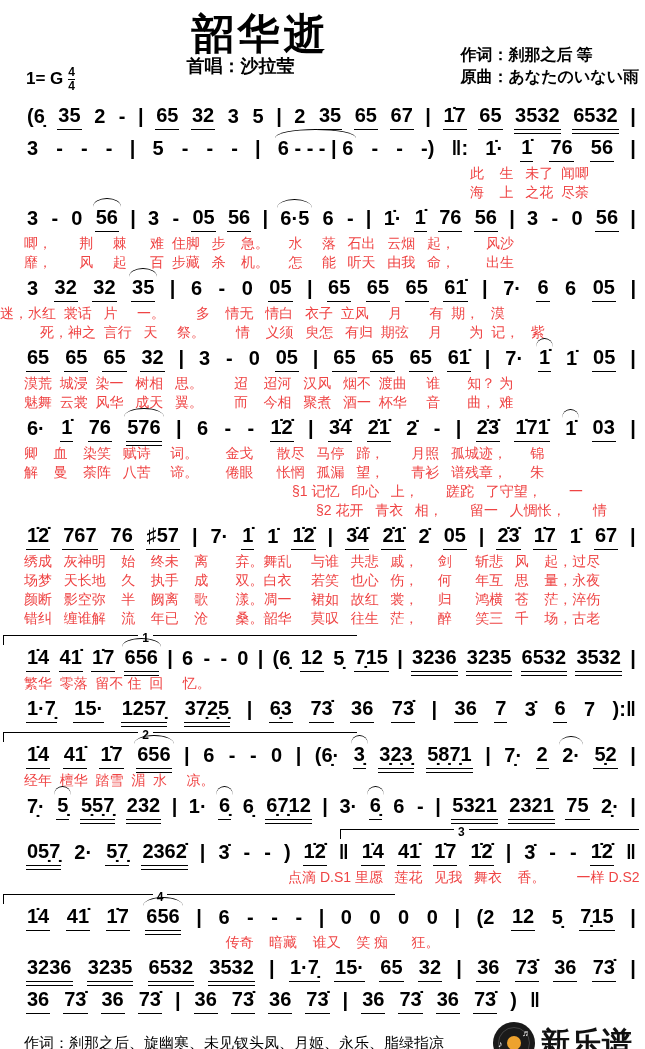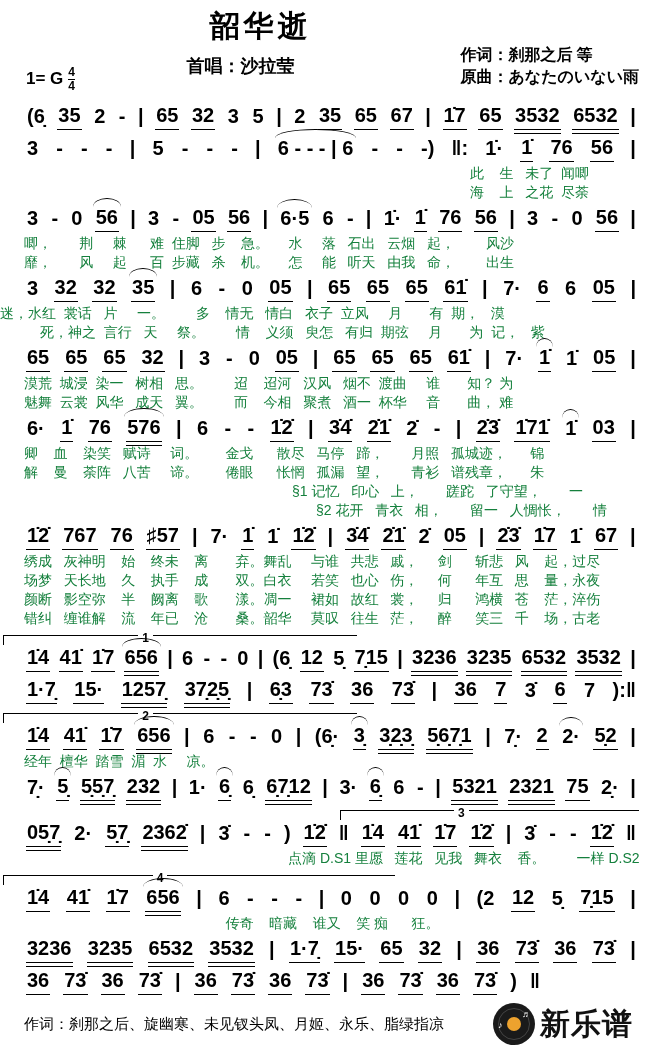--- a/index.html
+++ b/index.html
@@ -3,21 +3,21 @@
 <meta charset="utf-8">
 <style>
   html,body{margin:0;padding:0;background:#fff;}
   .page{position:relative;width:645px;height:1049px;background:#fff;color:#000;
         font-family:"Liberation Sans","DejaVu Sans",sans-serif;box-sizing:border-box;
         overflow:hidden;padding:4px 4px 0 0;}
   
   .header{position:relative;height:94px;}
   .title{position:absolute;left:0;right:120px;top:2px;text-align:center;
          font-family:Liberation Serif, serif;font-weight:bold;
-         font-size:30px;letter-spacing:4px;}
+         font-size:42px;letter-spacing:4px;}
   .subtitle{position:absolute;left:0;right:160px;top:50px;text-align:center;
             font-family:"Liberation Serif","DejaVu Serif",serif;font-weight:bold;font-size:18px;}
   .credits{position:absolute;right:2px;top:40px;font-family:"Liberation Serif","DejaVu Serif",serif;
            font-weight:bold;font-size:16px;line-height:1.4;text-align:left;}
   .key{position:absolute;left:26px;top:62px;font-weight:bold;font-size:17px;display:flex;align-items:center;}
   .frac{display:inline-flex;flex-direction:column;text-align:center;font-size:12px;
         line-height:1.05;margin-left:5px;font-weight:bold;}
   .frac .den{border-top:1.5px solid #000;}
   
   .score{padding:0;}
@@ -25,21 +25,21 @@
   .notes{display:flex;justify-content:space-between;align-items:flex-end;
          padding:0 5px 0 26px;font-weight:bold;font-size:20px;line-height:1.15;}
   .notes.short{justify-content:flex-start;gap:13px;}
   .tk{position:relative;white-space:pre;padding:0 1px 2px 1px;}
   .tk.bar{font-weight:bold;padding:0 0 2px 0;}
   .u1{border-bottom:1.6px solid #000;}
   .u2{border-bottom:1.6px solid #000;}
   .u2::after{content:"";position:absolute;left:0;right:0;bottom:-4.5px;border-top:1.6px solid #000;}
   .arc::before{content:"";position:absolute;left:-2px;right:-2px;top:-8px;height:8px;
                border-top:1.6px solid #000;border-radius:50% 50% 0 0 / 100% 100% 0 0;}
-  .lyric{white-space:pre;font-size:14px;line-height:16px;margin-top:3px;color:#15803d;}
+  .lyric{white-space:pre;font-size:14px;line-height:16px;margin-top:3px;color:#ef4444;}
   
   .volta{position:relative;height:13px;margin-bottom:1px;}
   .vbracket{position:absolute;top:3px;height:9px;border-top:1.5px solid #000;border-left:1.5px solid #000;}
   .vlabel{position:absolute;top:-4px;left:38%;background:#fff;padding:0 4px;
           font-size:12px;font-weight:bold;line-height:13px;}
   
   .footer{display:flex;justify-content:space-between;align-items:center;
           padding:8px 8px 0 24px;}
   .footer-credits{font-family:"Liberation Serif","DejaVu Serif",serif;font-size:15px;}
   .logo{display:flex;align-items:center;gap:5px;}
@@ -282,20 +282,21 @@
           <span class="tk u1">12</span>
           <span class="tk">5̣</span>
           <span class="tk u1">7̣15</span>
           <span class="tk bar">|</span>
           <span class="tk u1 u2">3236</span>
           <span class="tk u1 u2">3235</span>
           <span class="tk u1 u2">6532</span>
           <span class="tk u1 u2">3532</span>
           <span class="tk bar">|</span>
         </div>
+        <div class="lyric" style="padding-left: 24px;">繁华  零落  留不 住  回     忆。</div>
       </div>
       <div class="score-line">
         <div class="notes">
           <span class="tk u1">1·7̣</span>
           <span class="tk u1">15·</span>
           <span class="tk u1 u2">1257̣</span>
           <span class="tk u1 u2">37̣2̣5̣</span>
           <span class="tk bar">|</span>
           <span class="tk u1">6̣3</span>
           <span class="tk u1">73̇</span>
@@ -323,21 +324,21 @@
           <span class="tk u1 u2 arc">656</span>
           <span class="tk bar">|</span>
           <span class="tk">6</span>
           <span class="tk">-</span>
           <span class="tk">-</span>
           <span class="tk">0</span>
           <span class="tk bar">|</span>
           <span class="tk">(6̣·</span>
           <span class="tk u1 arc">3̣</span>
           <span class="tk u1 u2">3̣2̣3̣</span>
-          <span class="tk u1 u2">5̣6̣7̣1</span>
+          <span class="tk u1 u2">5̣8̣7̣1</span>
           <span class="tk bar">|</span>
           <span class="tk">7̣·</span>
           <span class="tk u1">2</span>
           <span class="tk arc">2·</span>
           <span class="tk u1">5̣2</span>
           <span class="tk bar">|</span>
         </div>
         <div class="lyric" style="padding-left: 24px;">经年  檀华  踏雪  湄  水     凉。</div>
       </div>
       <div class="score-line">

